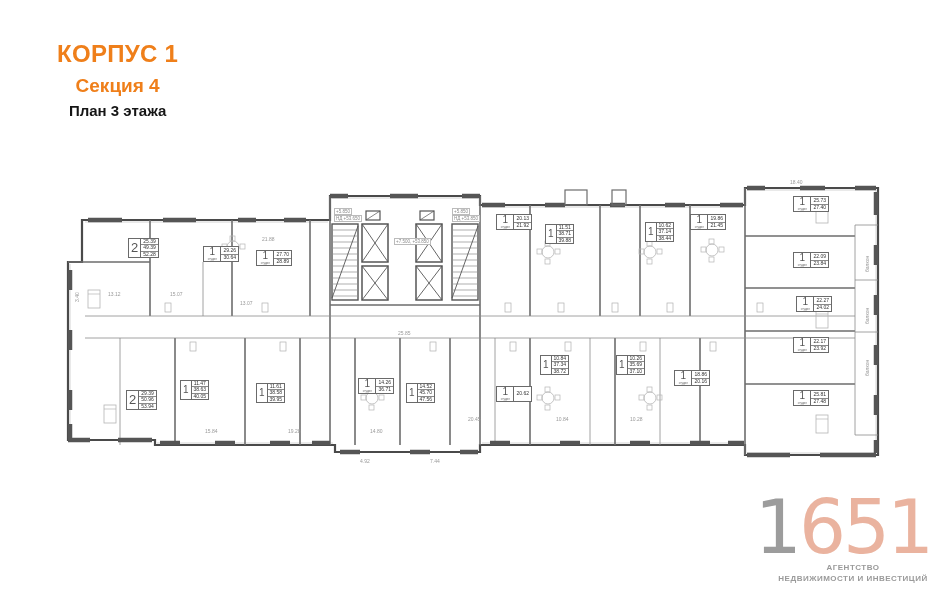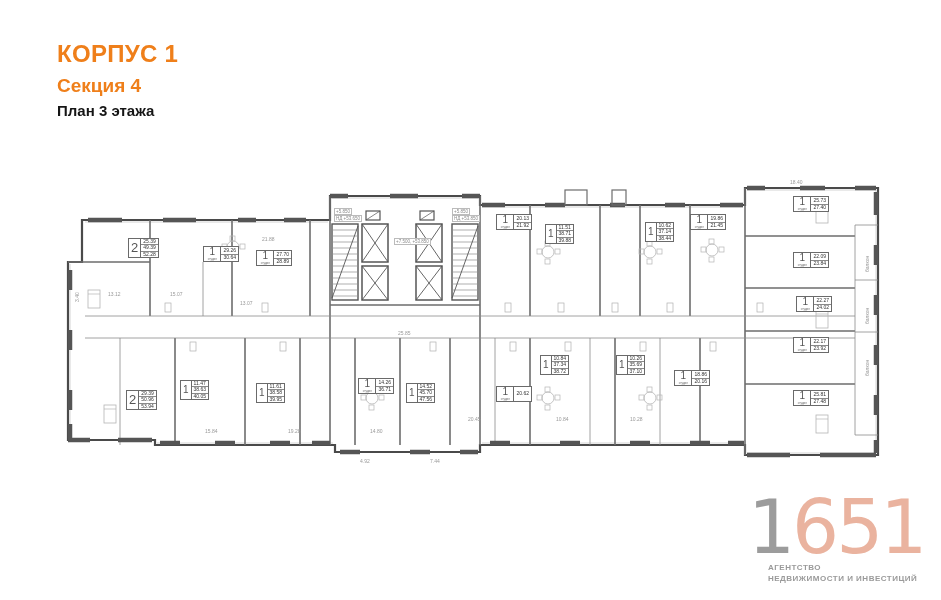--- a/index.html
+++ b/index.html
@@ -1,18 +1,18 @@
 <!DOCTYPE html>
 <html><head>
 <meta charset="utf-8">
 <style>
   :root{ --orange:#ef7f1a; }
   html,body{margin:0;padding:0;background:#fff;}
   .page{position:relative;width:941px;height:600px;background:#fff;overflow:hidden;
-        font-family:"Liberation Sans",sans-serif;}
+        font-family:"Liberation Sans",sans-serif;text-align:center;}
   
   .header{position:absolute;left:57px;top:40px;}
   .h-building{font-size:24px;font-weight:bold;color:var(--orange);letter-spacing:.3px;}
   .h-section{font-size:19px;font-weight:bold;color:var(--orange);margin-top:7px;}
   .h-floor{font-size:15px;font-weight:bold;color:#151515;margin-top:5px;}
   
   .plan{position:absolute;left:0;top:0;width:941px;height:600px;}
   .plan svg{position:absolute;left:0;top:0;}
   .overlay{position:absolute;left:0;top:0;width:941px;height:600px;pointer-events:none;}
   .unit{position:absolute;display:flex;border:1px solid #6a6a6a;background:#fff;box-sizing:border-box;}

